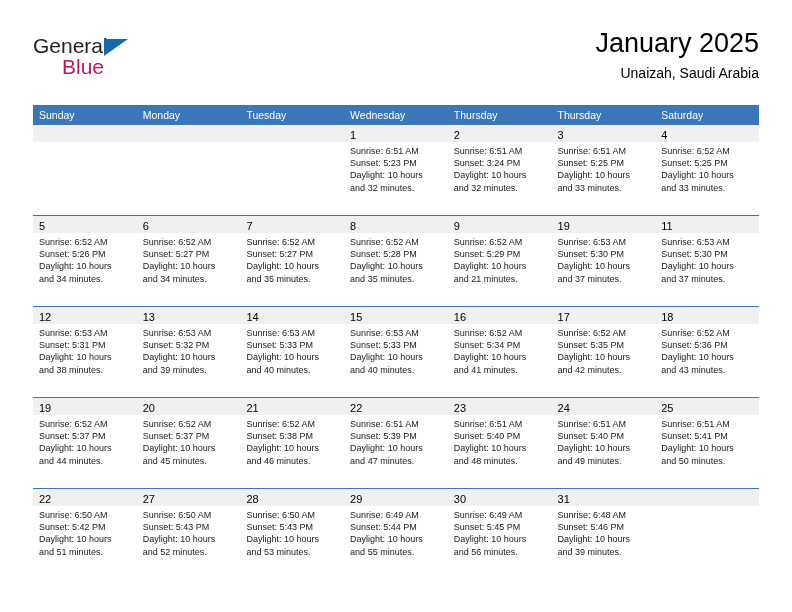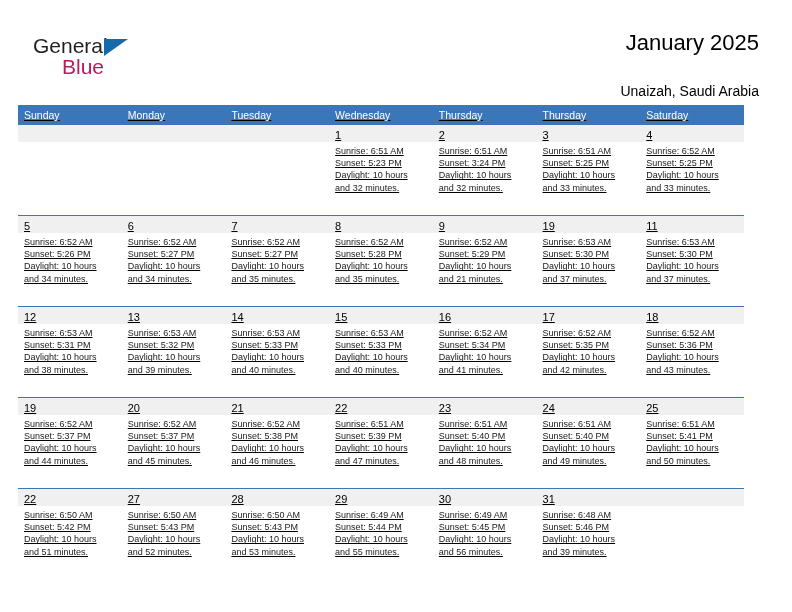--- a/index.html
+++ b/index.html
@@ -63,42 +63,41 @@
     font-family: "Liberation Sans", sans-serif;
   }
 
   .title-block {
     position: absolute;
     right: 0;
     top: 0;
     text-align: right;
   }
   .cal-title {
-    font-size: 22px;
+    font-size: 27px;
     color: #000000;
     line-height: 34px;
     white-space: nowrap;
   }
   .cal-subtitle {
     font-size: 14px;
     color: #000000;
     line-height: 22px;
-    margin-top: 20px;
+    margin-top: 2px;
     white-space: nowrap;
   }
 
   
   .calendar {
     position: absolute;
-    left: 18px;
+    left: 33px;
     top: 105px;
     width: 726px;
     border-collapse: collapse;
     table-layout: fixed;
-    text-decoration: underline;
   }
   .calendar th {
     background: #3A76B8;
     color: #ffffff;
     font-size: 10.5px;
     font-weight: normal;
     text-align: left;
     padding: 4px 0 4px 6px;
     height: 12px;
     border: none;

